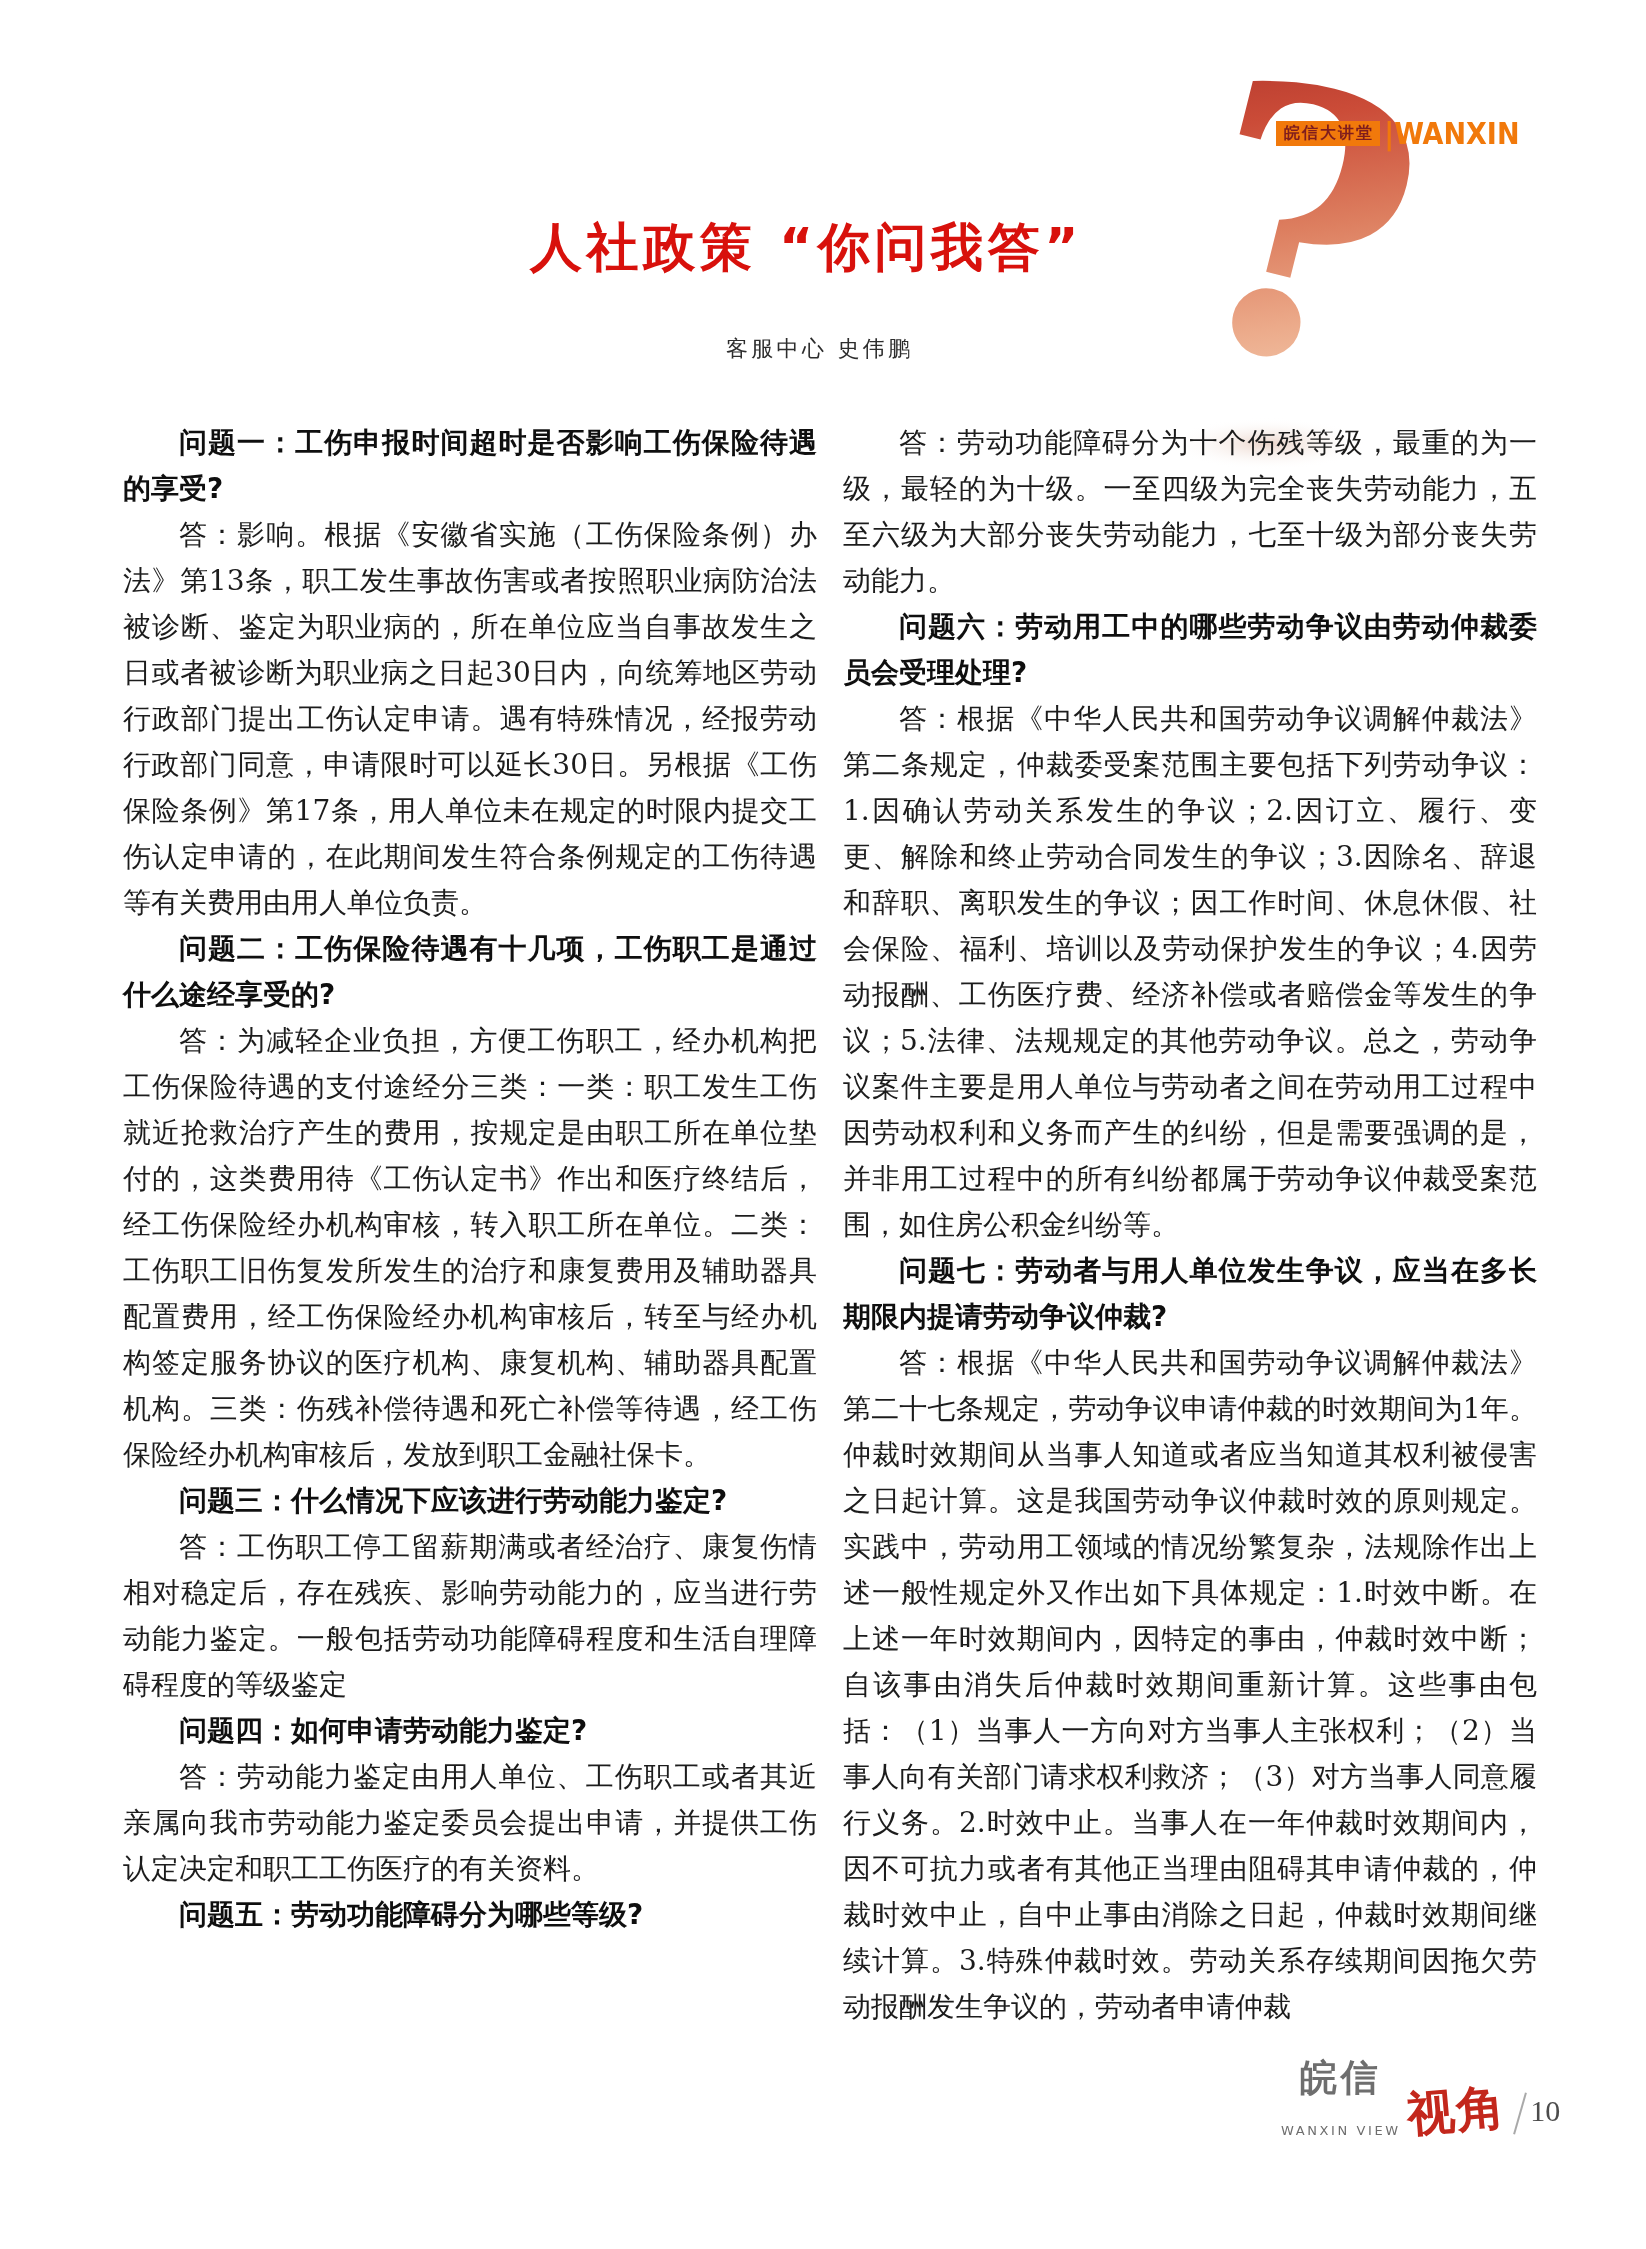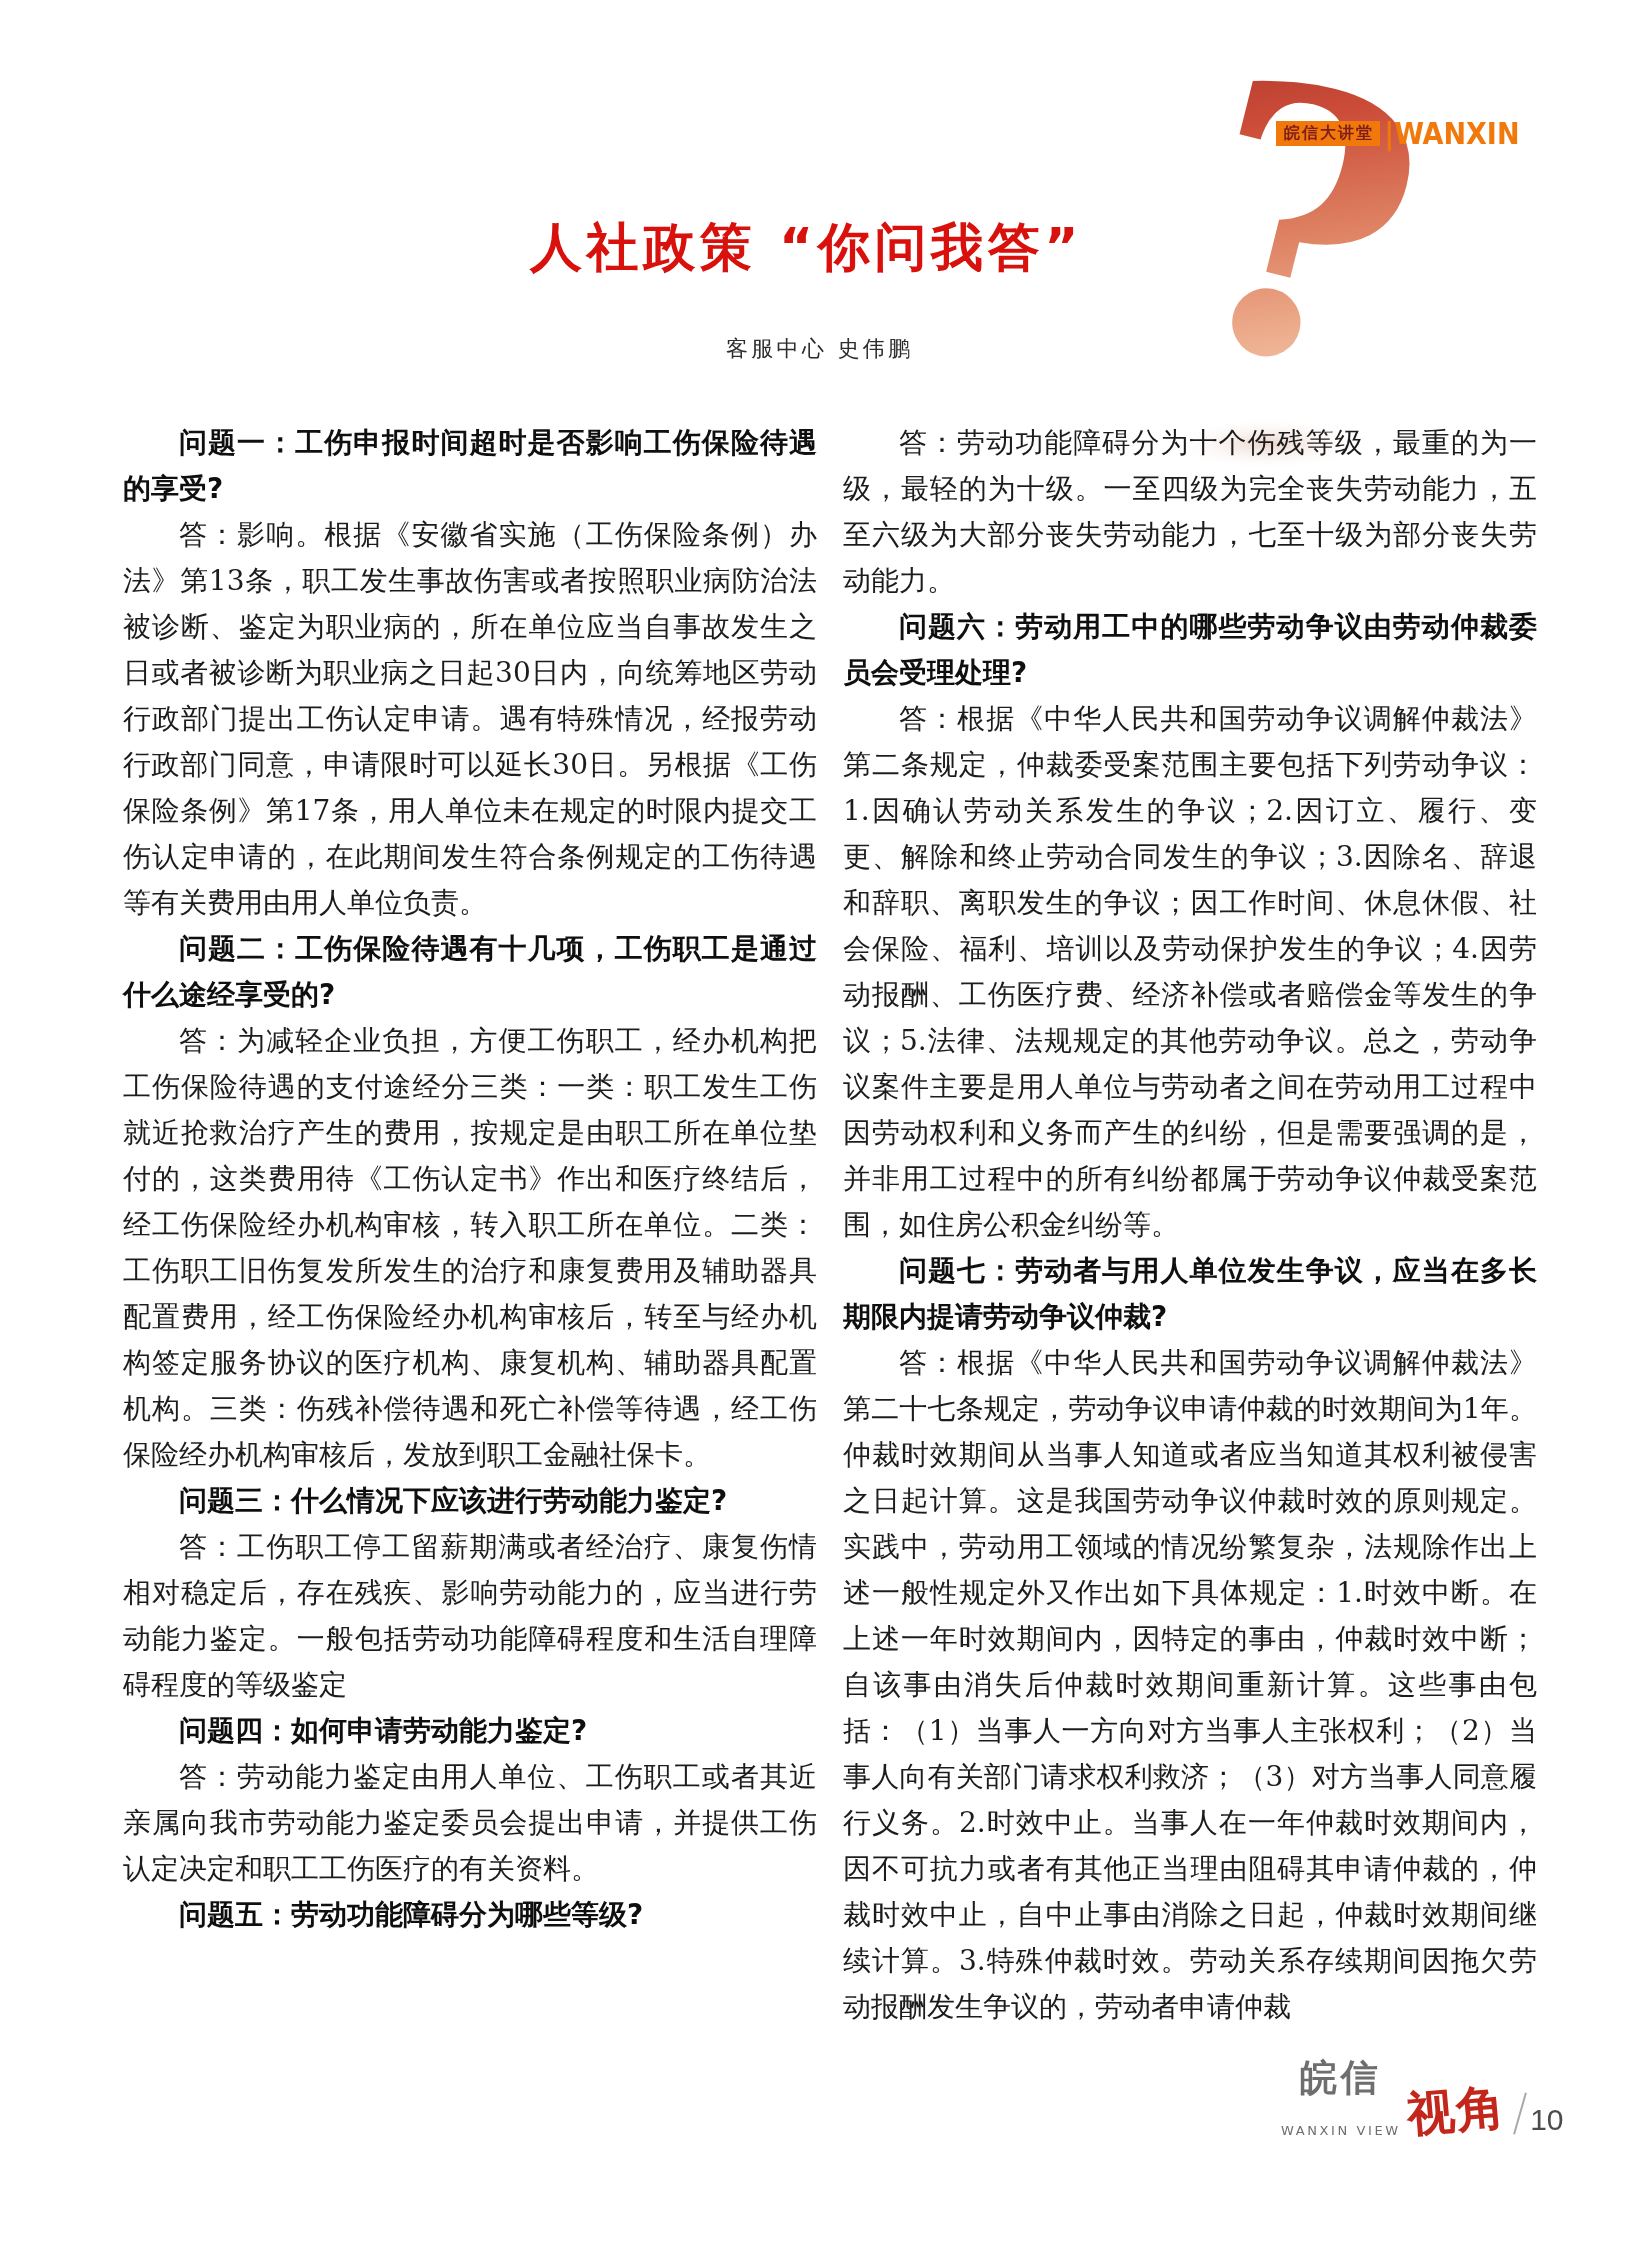--- a/index.html
+++ b/index.html
@@ -68,22 +68,22 @@
   .logo-red{
     font-family:"DejaVu Serif", serif;font-weight:700;
     font-size:48px;line-height:0.95;color:#c3271c;
     transform:rotate(-5deg);margin:0 2.6px 3.9px 6.5px;letter-spacing:1.3px;
   }
   .slash{
     width:2px;height:43px;background:#a9a9a9;
     transform:rotate(16deg);margin:0 9.2px 2.6px 10.5px;
   }
   .page-num{
-    font-family:Liberation Sans, sans-serif;
-    font-size:30px;color:#4c4c4c;margin-bottom:1px;
+    font-family:Liberation Serif, serif;
+    font-size:30px;color:#4c4c4c;margin-bottom:10px;
   }
 </style>
 </head>
 <body>
 
 <div class="page">
 
   <div class="qmark-wrap">
     <svg width="275" height="432" viewBox="0 0 420 660">
       <defs>

